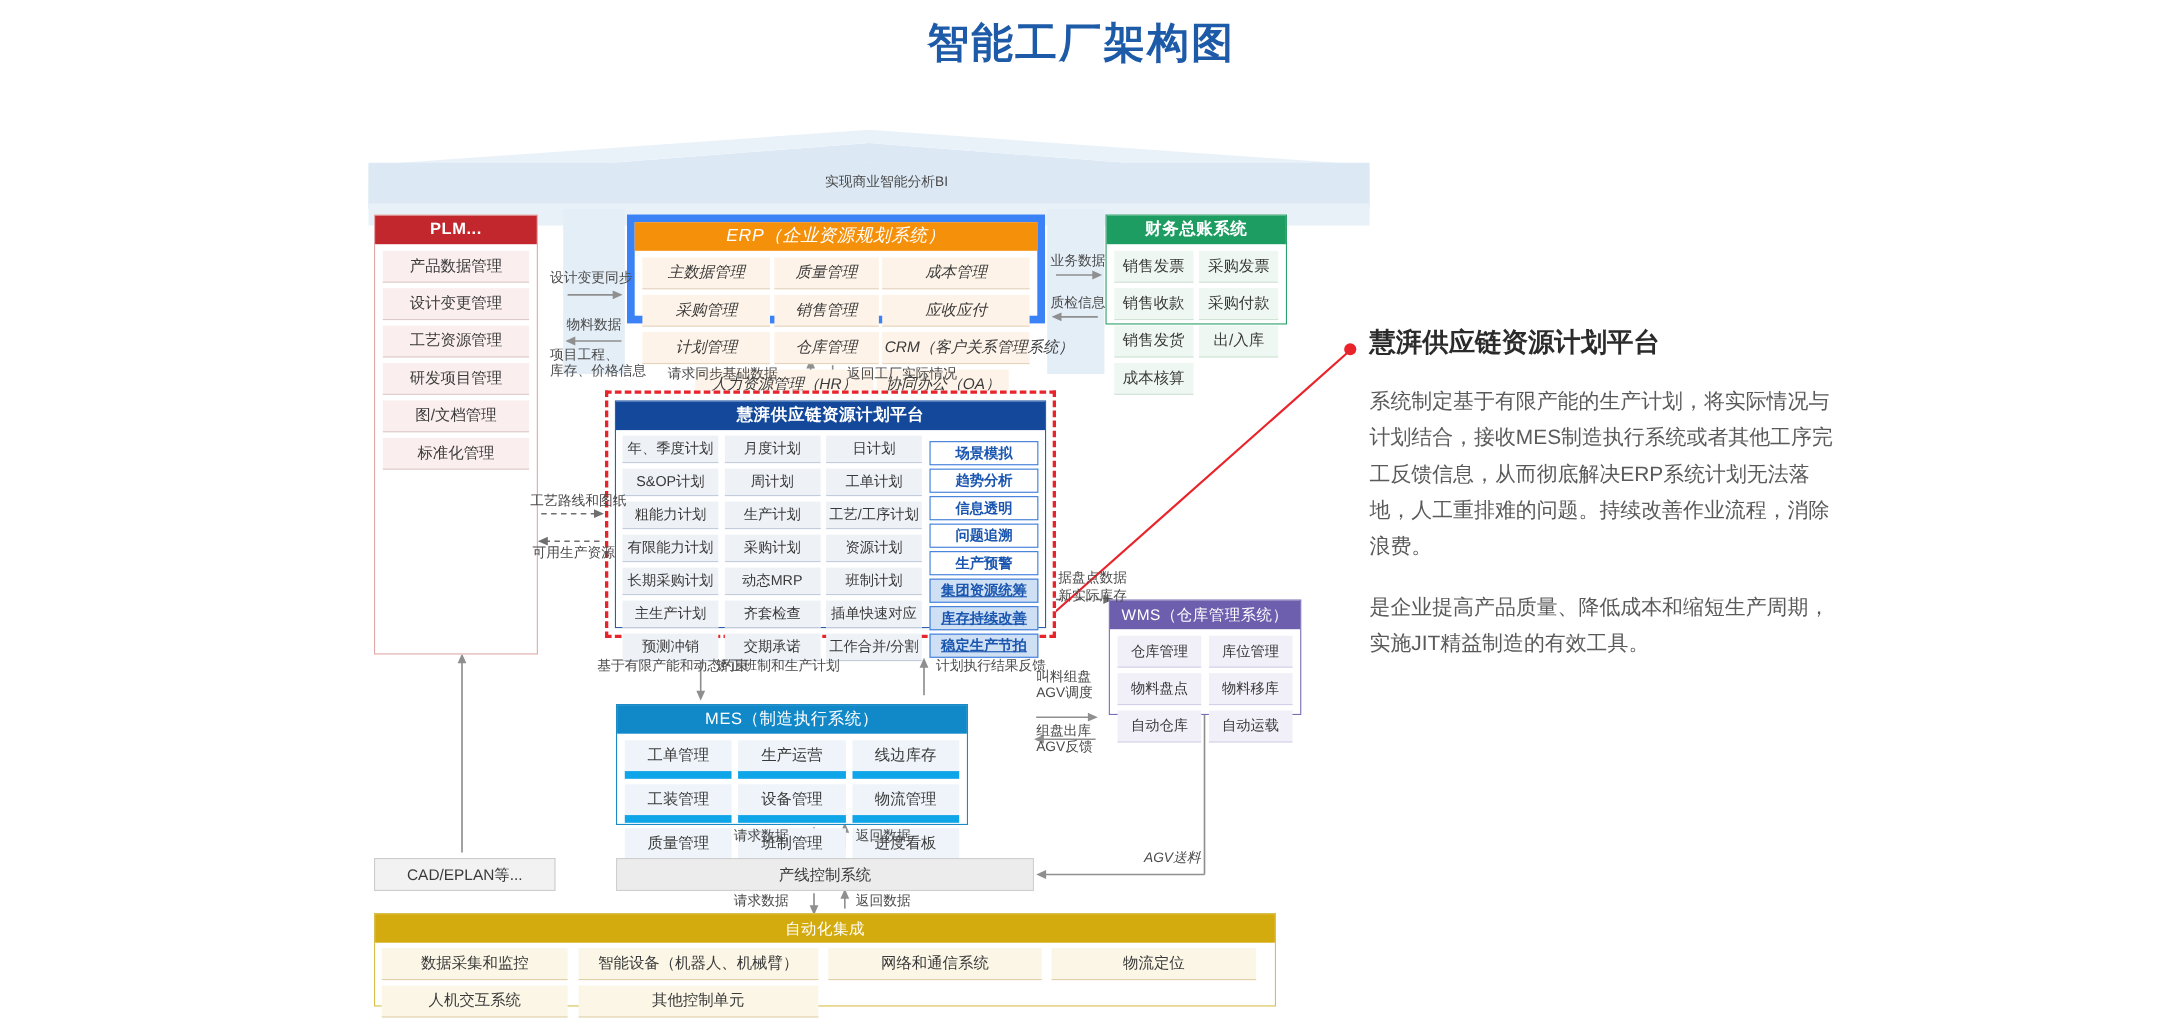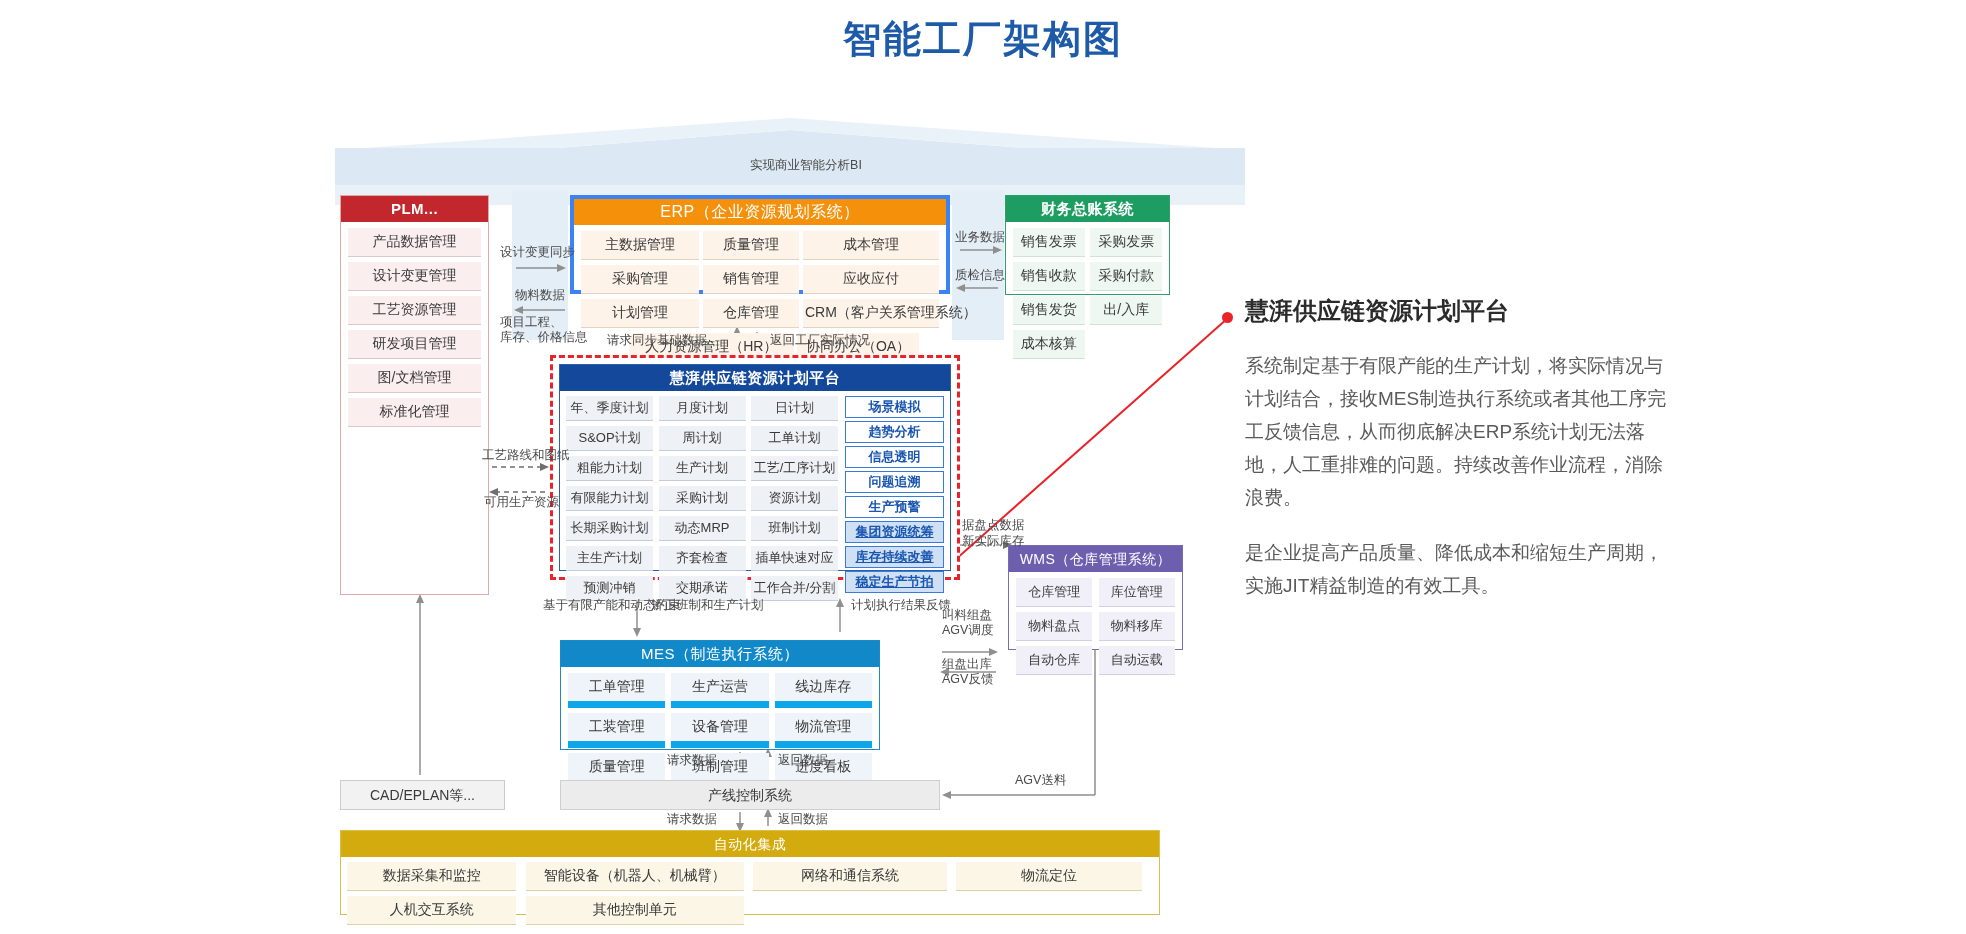--- a/index.html
+++ b/index.html
@@ -37,21 +37,21 @@
   }
 
   
   #plm { left:340px; top:195px; width:149px; height:400px;
          border:1px solid #e2a7a7; }
   #plm .hdr { background:#c1272d; }
   #plm .cell { width:100%; background:#fbeeee; border-bottom:1px solid #ddc9c9; }
 
   
   #erp { left:570px; top:195px; width:380px; height:99px;
-         border:4px solid #3b82f6; }
+         border:7px solid #3b82f6;font-style:italic; }
   #erp .hdr { background:#f5900b; font-size:16px; font-weight:normal;}
   #erp .cell { background:#fdf3e8; border-bottom:1px solid #e5d3bd; }
   #erp .c1 { width:33.0%; margin-right:1%; }
   #erp .c2 { width:27.0%; margin-right:1%; }
   #erp .c3 { width:38.0%; }
   #erp .w1 { width:46%; margin-right:1%;margin-left:48px; }
   #erp .w2 { width:34%; }
 
   
   #fin { left:1005px; top:195px; width:165px; height:100px;
@@ -59,21 +59,21 @@
   #fin .hdr { background:#1e9d62; }
   #fin .cell { width:48%; background:#eef7f2; border-bottom:1px solid #cfe2d6; }
   #fin .cell:nth-child(odd) { margin-right:4%; }
 
   
   #scmwrap { left:550px; top:355px; width:410px; height:225px;
              border:3px dashed #e8232a; padding:6px; }
   #scm { position:relative; width:100%; height:100%;
          border:1px solid #2b5fa8; background:#fff; }
   #scm .hdr { background:#13489b; font-size:15px; }
-  #scm .body { padding:5px 6px 4px 6px; display:flex; }
+  #scm .body { padding:5px 6px 4px 6px; display:flex;align-items:center; }
   #scm .left { width:72%; }
   #scm .left .cell { width:32%; margin-right:2%; font-size:13px;
                      background:#eef1f6; border-bottom:1px solid #c3ccda; padding:3px 1px; }
   #scm .left .cell:nth-child(3n) { margin-right:0; }
   #scm .right { width:28%; padding-left:7px; }
   #scm .rcell { font-size:13px; text-align:center; color:#1a56b0;
                 border:1px solid #3a7ad9; background:#fff; margin-bottom:3px;
                 padding:1px 0; white-space:nowrap; font-weight:bold; }
   #scm .rcell.hl { background:#cfe0f5;text-decoration:underline; }
 
@@ -347,21 +347,21 @@
   <div class="lbl" style="left:942px; top:608px; white-space:pre;">叫料组盘
 AGV调度</div>
   <div class="lbl" style="left:942px; top:657px; white-space:pre;">组盘出库
 AGV反馈</div>
 
   <div class="lbl" style="left:667px; top:753px;">请求数据</div>
   <div class="lbl" style="left:778px; top:753px;">返回数据</div>
   <div class="lbl" style="left:667px; top:812px;">请求数据</div>
   <div class="lbl" style="left:778px; top:812px;">返回数据</div>
 
-  <div class="lbl" style="left:1015px; top:773px;">AGV送料</div>
+  <div class="lbl" style="left:1040px; top:773px;font-style:italic;">AGV送料</div>
 
   <div class="dot"></div>
 
   <div id="side">
     <h2>慧湃供应链资源计划平台</h2>
     <p>系统制定基于有限产能的生产计划，将实际情况与计划结合，接收MES制造执行系统或者其他工序完工反馈信息，从而彻底解决ERP系统计划无法落地，人工重排难的问题。持续改善作业流程，消除浪费。</p>
     <p>是企业提高产品质量、降低成本和缩短生产周期，实施JIT精益制造的有效工具。</p>
   </div>
 
 </div>

